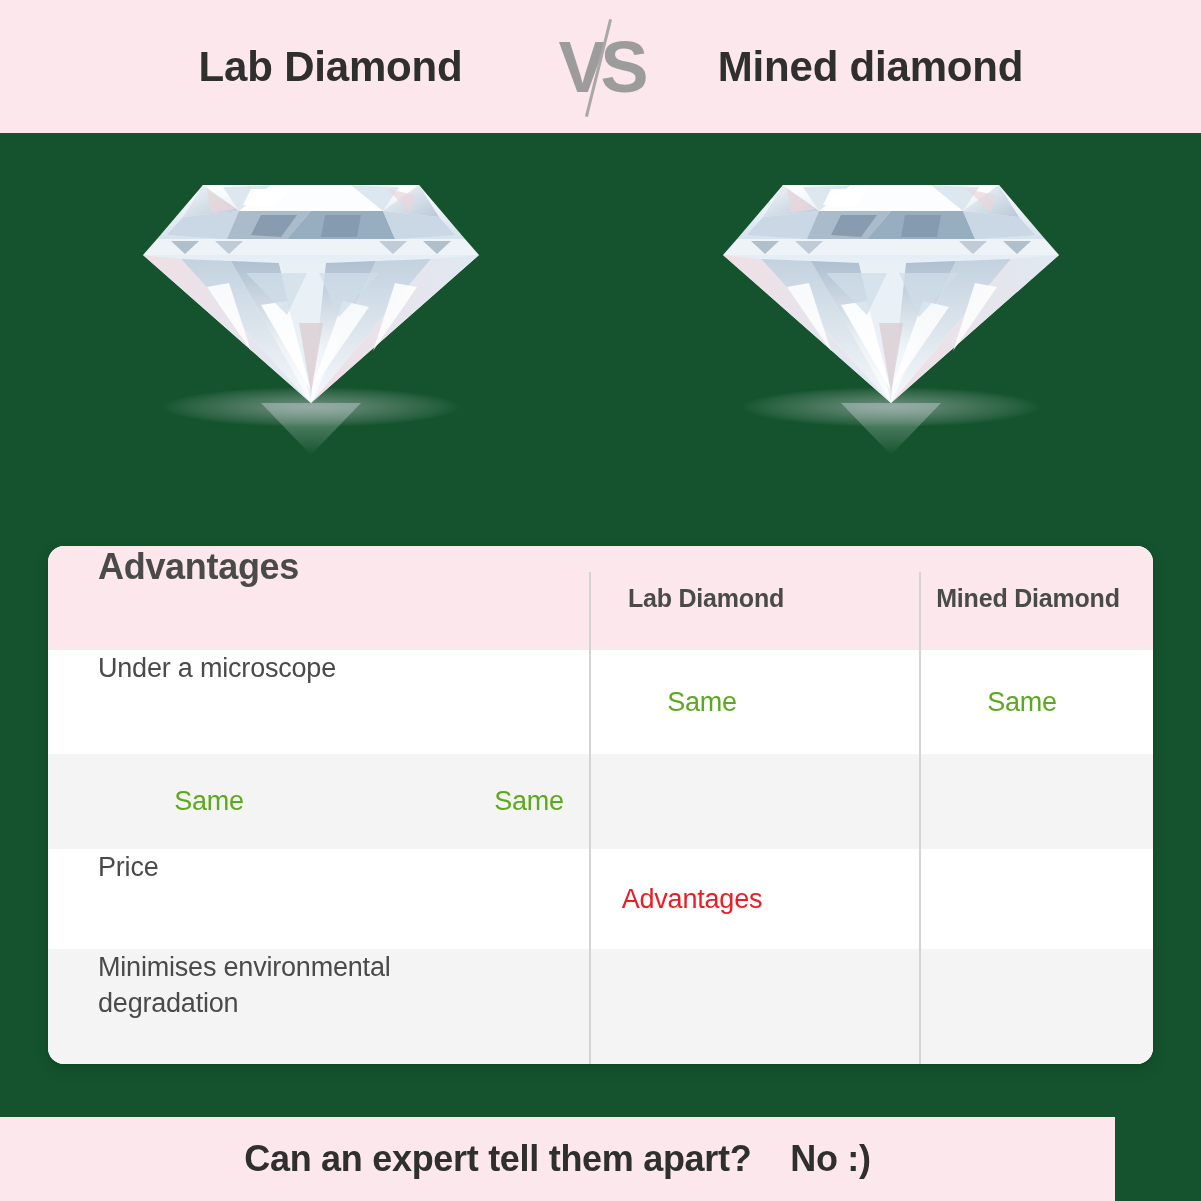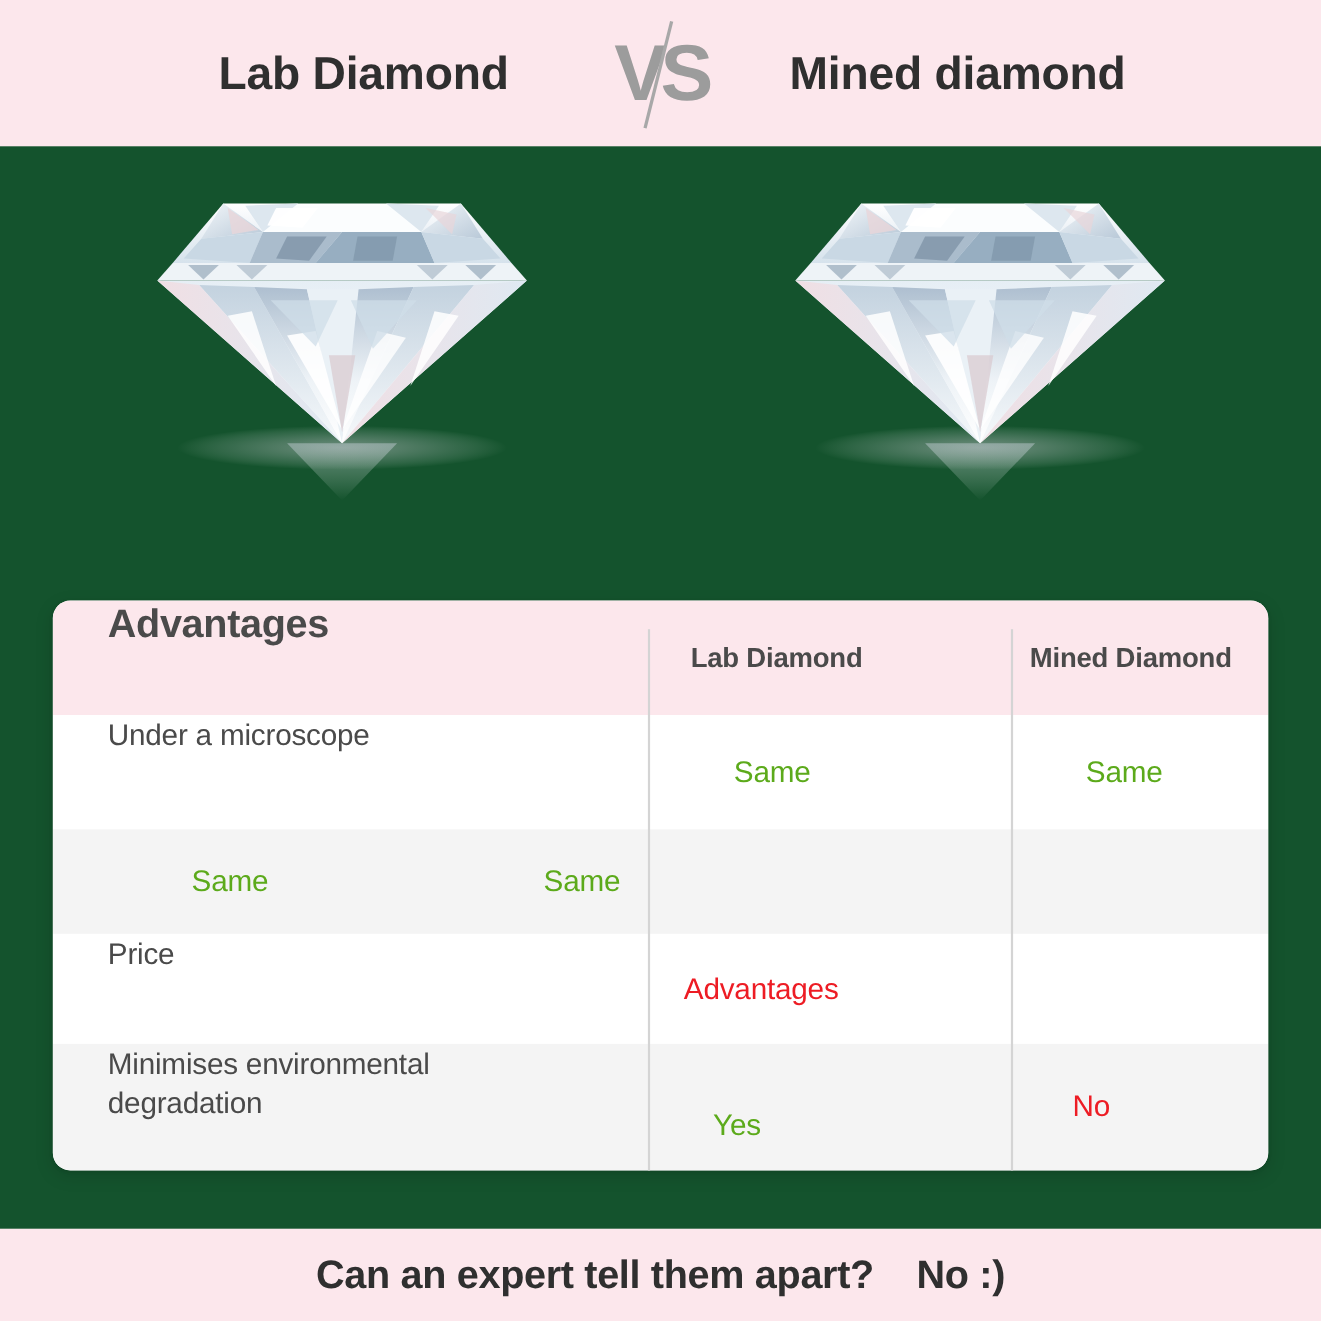--- a/index.html
+++ b/index.html
@@ -110,36 +110,36 @@
     font-size:27px; font-weight:normal; letter-spacing:-0.2px; white-space:nowrap;
   }
   .cell-val.green { color:#5caa1b; }
   .cell-val.red   { color:#ed1c24; }
   .cell-val.lab-val { transform:translateX(-4px); }
   .cell-val.min-val { transform:translateX(10px); }
 
   .row-1 { height:104px; }
   .row-2 { height:95px; }
   .row-3 { height:100px; }
-  .row-4 { height:115px; }
+  .row-4 { height:115px;flex-direction:column; }
 
   
   .divider {
     position:absolute;
     top:0; width:2px;
     background:#d4d4d4;
     z-index:5;
   }
   .div-1 { left:541px; }
   .div-2 { left:871px; }
 
   
   .bottom-banner {
     position:absolute; left:0; top:1117px;
-    width:1201px; height:84px;
+    width:1115px; height:84px;
     background:#fce7ec;
     display:flex; align-items:center; justify-content:center;
   }
   .bottom-text {
     font-size:36px; font-weight:bold; color:#2f2f2f; letter-spacing:-0.3px;
     white-space:pre;
   }
 </style>
 </head>
 <body>

